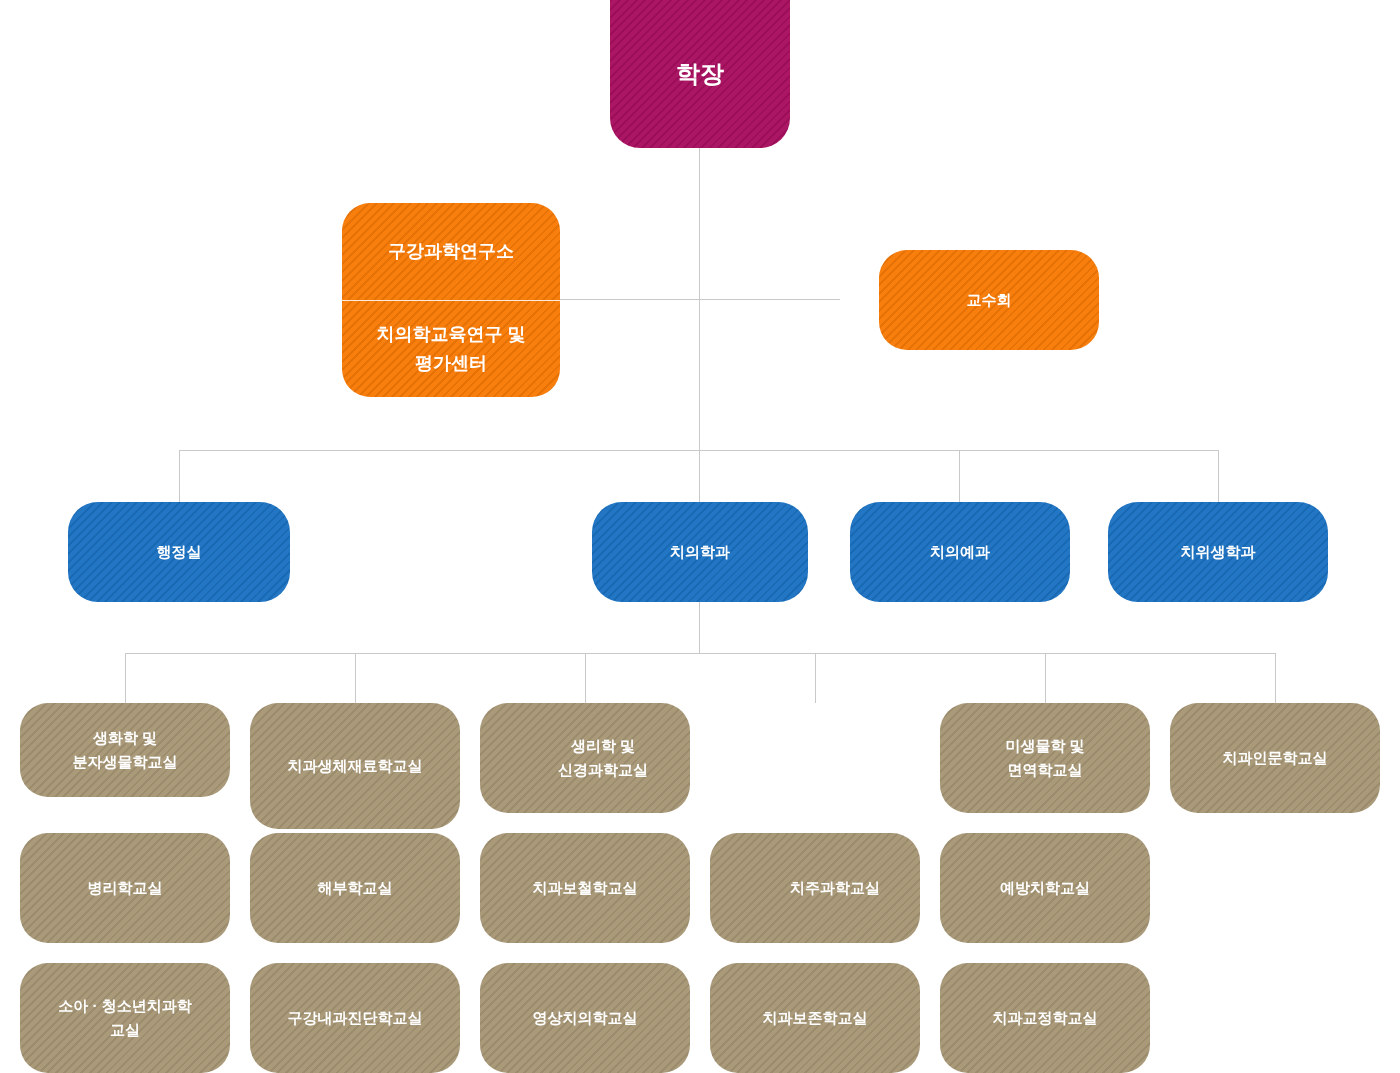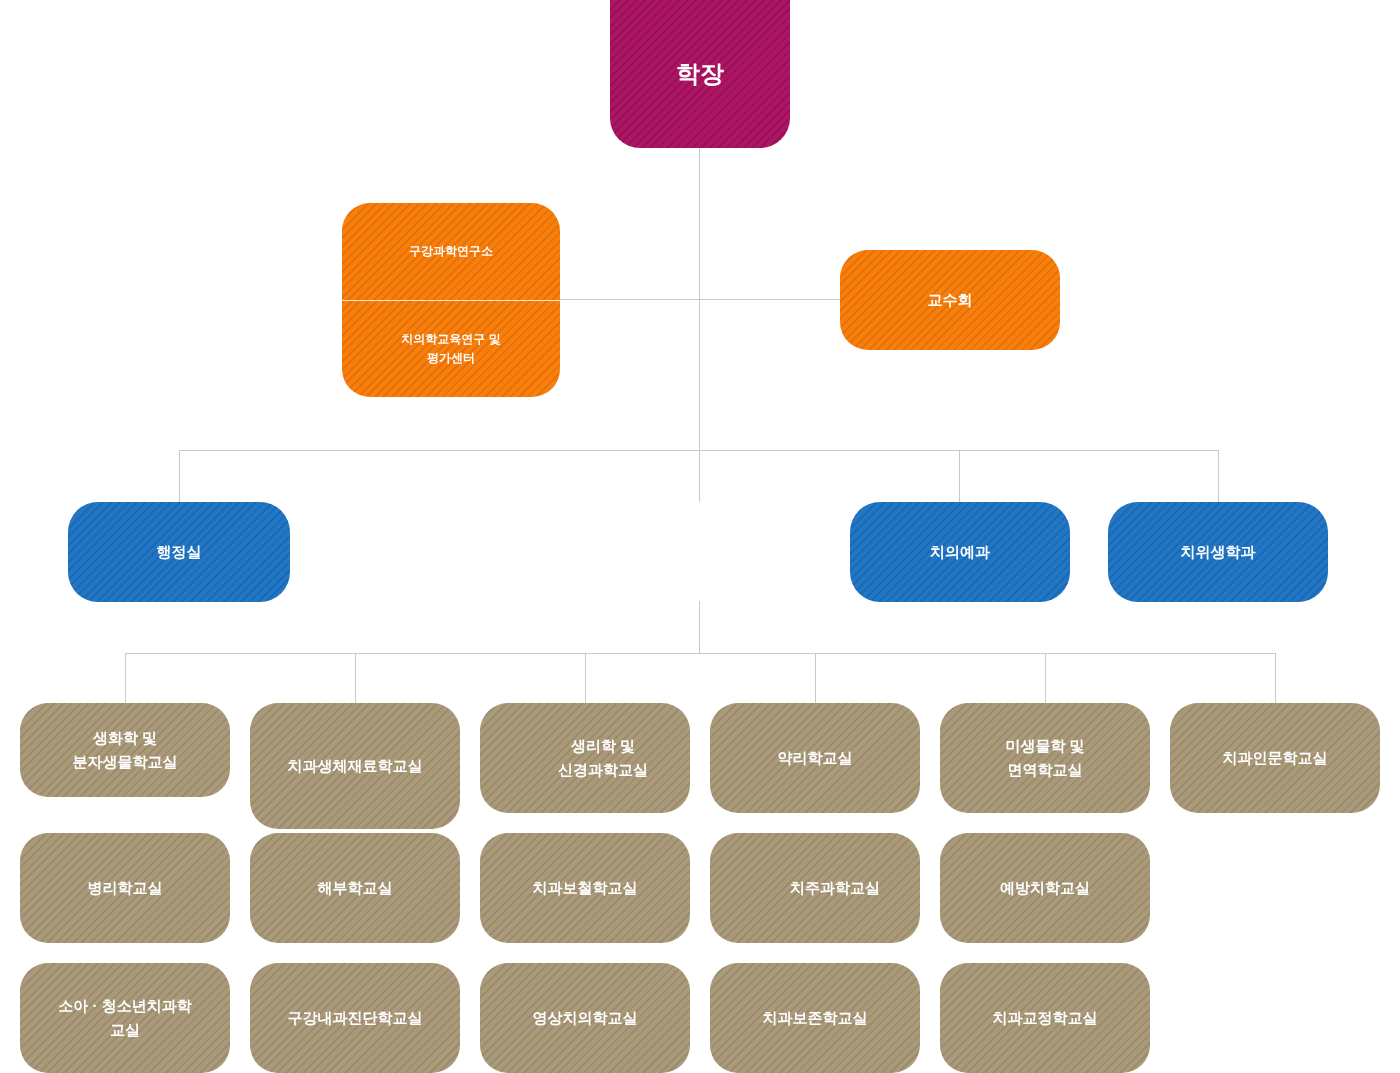--- a/index.html
+++ b/index.html
@@ -39,37 +39,38 @@
   }
   .dean {
     background-color: #a80f5f;
     border-radius: 0 0 30px 30px;
     font-size: 24px;
     font-weight: 700;
   }
   .staff {
     background-color: #f87a05;
     border-radius: 28px;
+    margin-left: 39px;
   }
   .staff-stack {
     position: absolute;
     border-radius: 28px;
     overflow: hidden;
     display: flex;
     flex-direction: column;
     box-sizing: border-box;
   }
   .staff-cell {
     flex: 1;
     display: flex;
     align-items: center;
     justify-content: center;
     text-align: center;
     color: #ffffff;
-    font-size: 12px;
+    font-size: 18px;
     font-weight: 600;
     line-height: 1.6;
     white-space: pre-line;
     background-color: #f87a05;
   }
   .staff-cell.lower { border-top: 1px solid rgba(255,255,255,0.85); }
   .division {
     background-color: #1b72c2;
     border-radius: 30px;
   }
@@ -103,29 +104,29 @@
 
   <div class="staff-stack" style="left:342px; top:203px; width:218px; height:194px;">
     <div class="staff-cell hatch">구강과학연구소</div>
     <div class="staff-cell lower hatch">치의학교육연구 및
 평가센터</div>
   </div>
 
   <div class="box staff hatch" style="left:840px; top:250px; width:220px; height:100px;">교수회</div>
 
   <div class="box division hatch" style="left:68px; top:502px; width:222px; height:100px;">행정실</div>
+  <div class="box division hatch" style="left:592px; top:502px; width:216px; height:100px;">치의학과</div>
   <div class="box division hatch" style="left:850px; top:502px; width:220px; height:100px;">치의예과</div>
   <div class="box division hatch" style="left:1108px; top:502px; width:220px; height:100px;">치위생학과</div>
 
   <div class="box department hatch" style="left:20px; top:703px; width:210px; height:94px;">생화학 및
 분자생물학교실</div>
   <div class="box department hatch" style="left:250px; top:703px; width:210px; height:126px;">치과생체재료학교실</div>
   <div class="box department hatch" style="left:480px; top:703px; width:210px; height:110px;padding-left:36px;">생리학 및
 신경과학교실</div>
-  <div class="box department hatch" style="left:710px; top:703px; width:210px; height:110px;">약리학교실</div>
   <div class="box department hatch" style="left:940px; top:703px; width:210px; height:110px;">미생물학 및
 면역학교실</div>
   <div class="box department hatch" style="left:1170px; top:703px; width:210px; height:110px;">치과인문학교실</div>
 
   <div class="box department hatch" style="left:20px; top:833px; width:210px; height:110px;">병리학교실</div>
   <div class="box department hatch" style="left:250px; top:833px; width:210px; height:110px;">해부학교실</div>
   <div class="box department hatch" style="left:480px; top:833px; width:210px; height:110px;">치과보철학교실</div>
   <div class="box department hatch" style="left:710px; top:833px; width:210px; height:110px;padding-left:40px;">치주과학교실</div>
   <div class="box department hatch" style="left:940px; top:833px; width:210px; height:110px;">예방치학교실</div>
 

